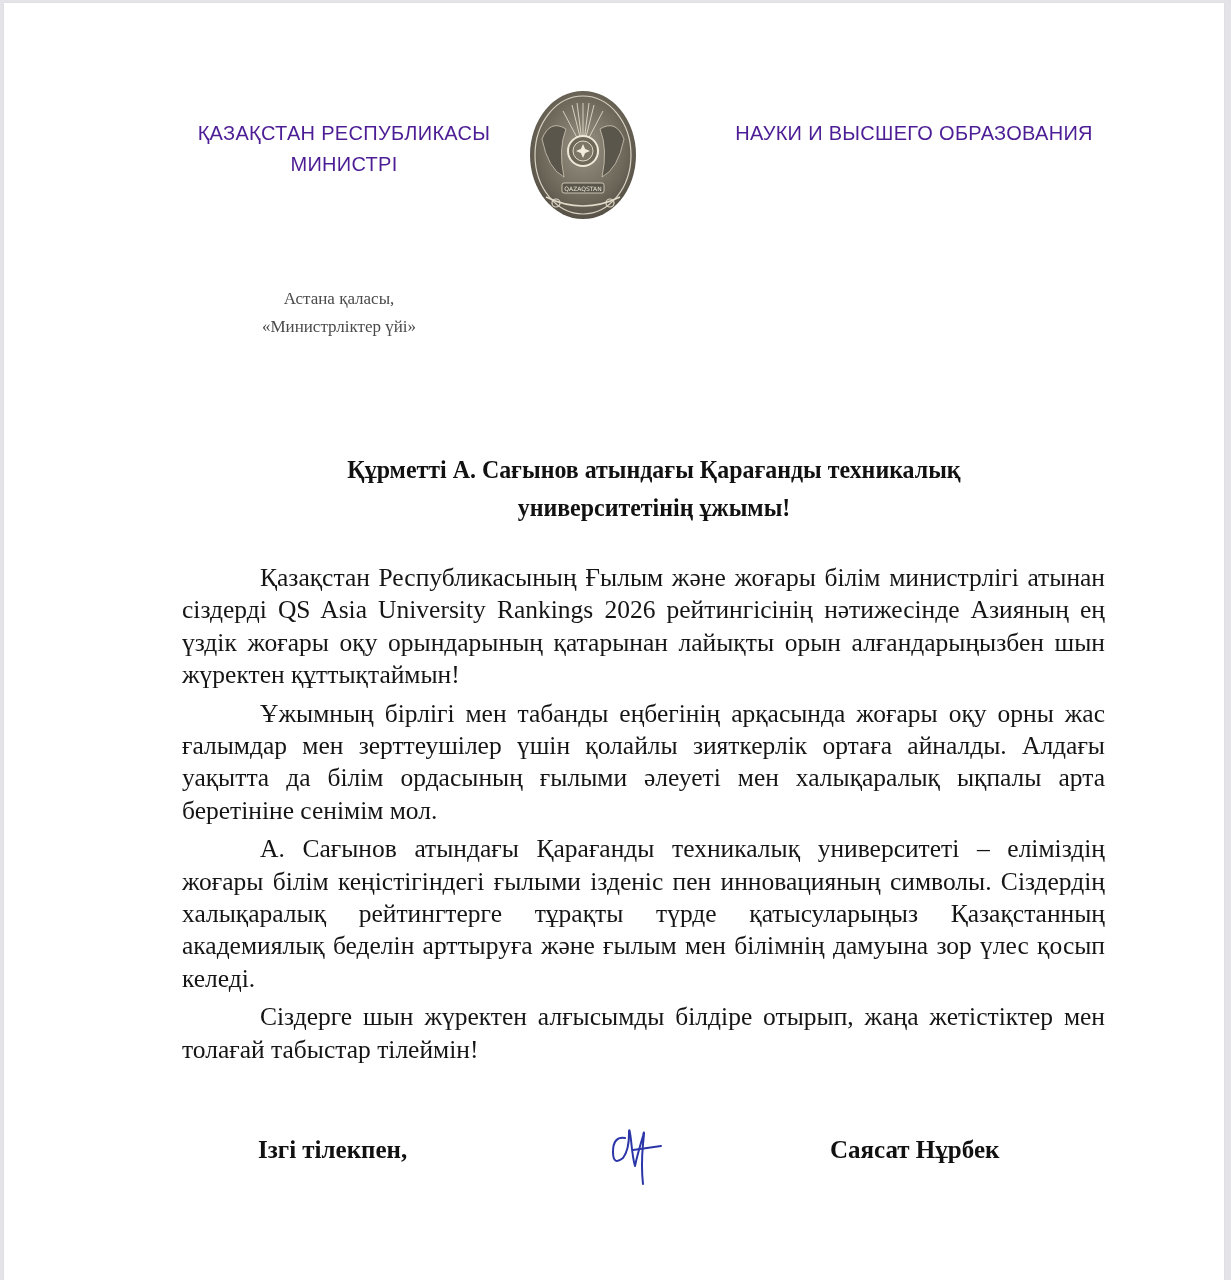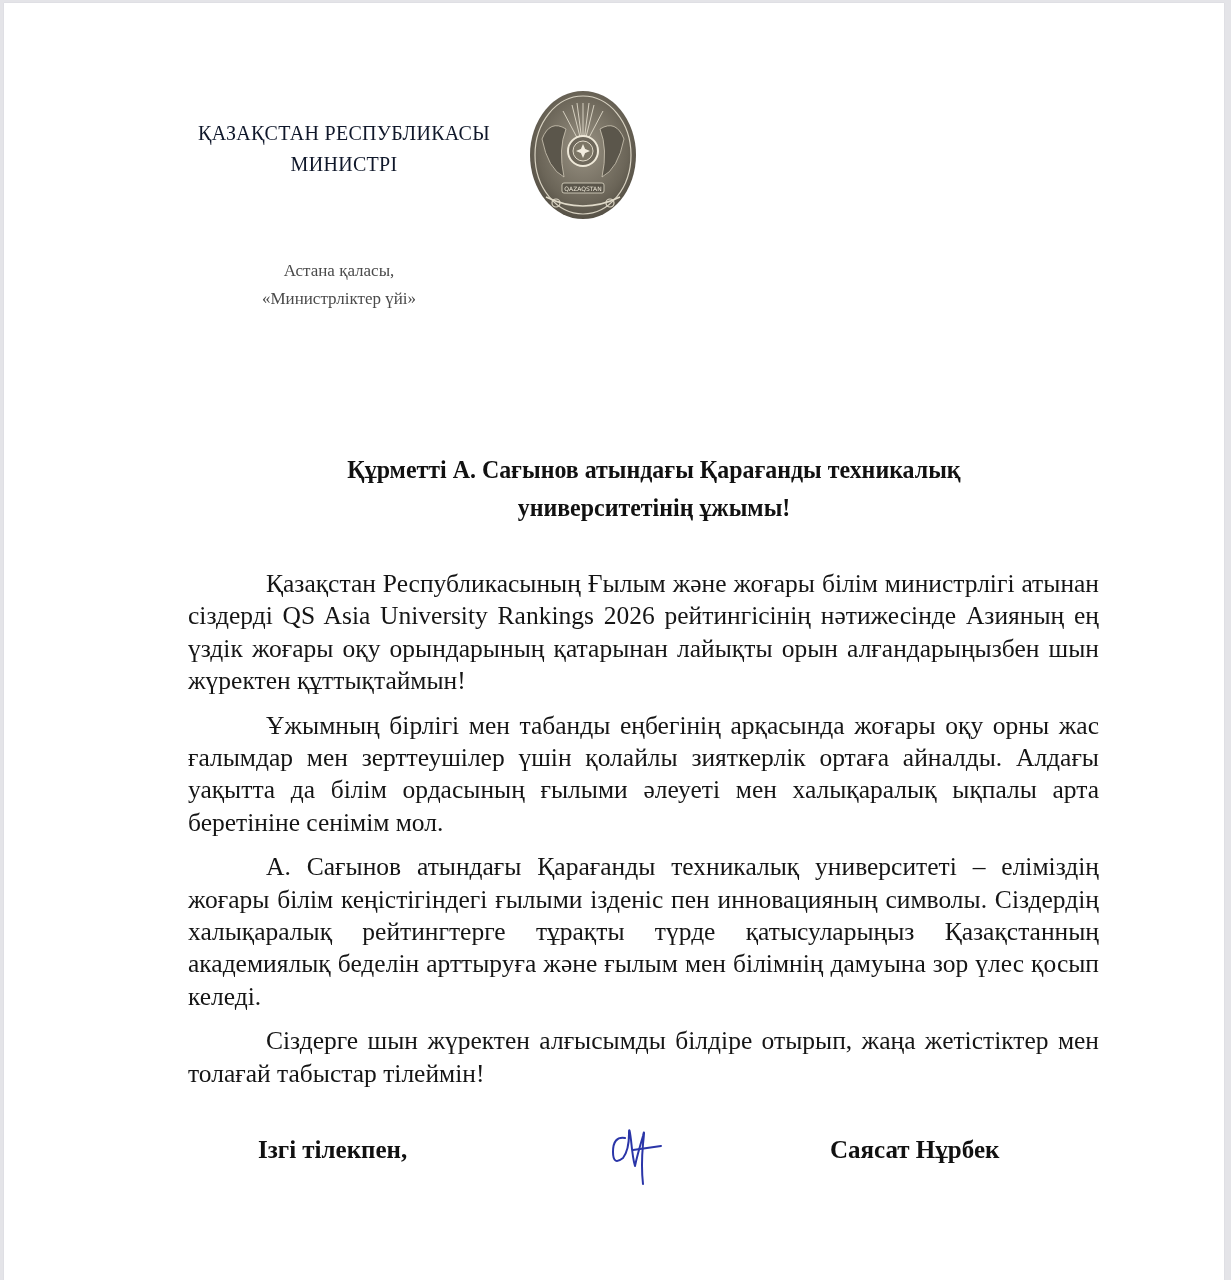--- a/index.html
+++ b/index.html
@@ -17,37 +17,38 @@
       position: absolute;
       left: 4px;
       top: 3px;
       width: 1220px;
       height: 1277px;
       background: #ffffff;
       box-shadow: 0 0 1px #c8c8cc;
     }
     .hdr {
       position: absolute;
-      font-family: Liberation Serif, serif;
-      color: #0f172a;
+      font-family: Liberation Sans, sans-serif;
+      color: #4c1d95;
       text-align: center;
       font-size: 20px;
       line-height: 31px;
       letter-spacing: 0.3px;
     }
     .hdr div { white-space: nowrap; }
     .hdr-left { left: 120px; width: 440px; top: 115px; }
     .hdr-right { left: 680px; width: 460px; top: 115px; }
     .addr {
       position: absolute;
       font-family: "Liberation Serif", serif;
       color: #4a4a4a;
       text-align: center;
       font-size: 17px;
       line-height: 28px;
+      margin-top: 28px;
     }
     .addr div { white-space: nowrap; }
     .addr-left { left: 170px; width: 330px; top: 254px; }
     .addr-right { left: 740px; width: 340px; top: 254px; }
     .emblem {
       position: absolute;
       left: 524px;
       top: 86px;
       width: 110px;
       height: 136px;
@@ -72,21 +73,21 @@
       left: 172px;
       width: 935px;
       top: 553px;
       font-family: "Liberation Serif", serif;
       font-size: 25.5px;
       line-height: 32.4px;
       color: #151515;
       text-align: justify;
     }
     .body-text p {
-      margin: 12px;
+      margin: 6px;
       text-indent: 78px;
       text-align-last: left;
     }
     .sig-row {
       position: absolute;
       top: 1130px;
       left: 0;
       width: 1230px;
       height: 60px;
       font-family: "Liberation Serif", serif;
@@ -152,20 +153,21 @@
       <path d="M55 55 L58 62 L55 69 L52 62 Z M48 62 L55 59 L62 62 L55 65 Z" fill="#f1ecde"></path>
       <rect x="34" y="94" width="42" height="10" rx="2" fill="#5a554a" stroke="#e0dac9" stroke-width="0.8"></rect>
       <text x="55" y="102" font-family="DejaVu Sans, sans-serif" font-size="6" fill="#eee8d8" text-anchor="middle">QAZAQSTAN</text>
       <path d="M18 108 Q55 126 92 108" fill="none" stroke="#e0dac9" stroke-width="1.5"></path>
       <circle cx="28" cy="114" r="4" fill="none" stroke="#e0dac9" stroke-width="1.2"></circle>
       <circle cx="82" cy="114" r="4" fill="none" stroke="#e0dac9" stroke-width="1.2"></circle>
     </svg>
   </div>
 
   <div class="hdr hdr-right">
+    <div>НАУКИ И ВЫСШЕГО ОБРАЗОВАНИЯ</div>
   </div>
 
   <div class="addr addr-left">
     <div>Астана қаласы,</div>
     <div>«Министрліктер үйі»</div>
   </div>
 
 
   <div class="greeting">
     <div>Құрметті  А. Сағынов атындағы Қарағанды техникалық</div>

